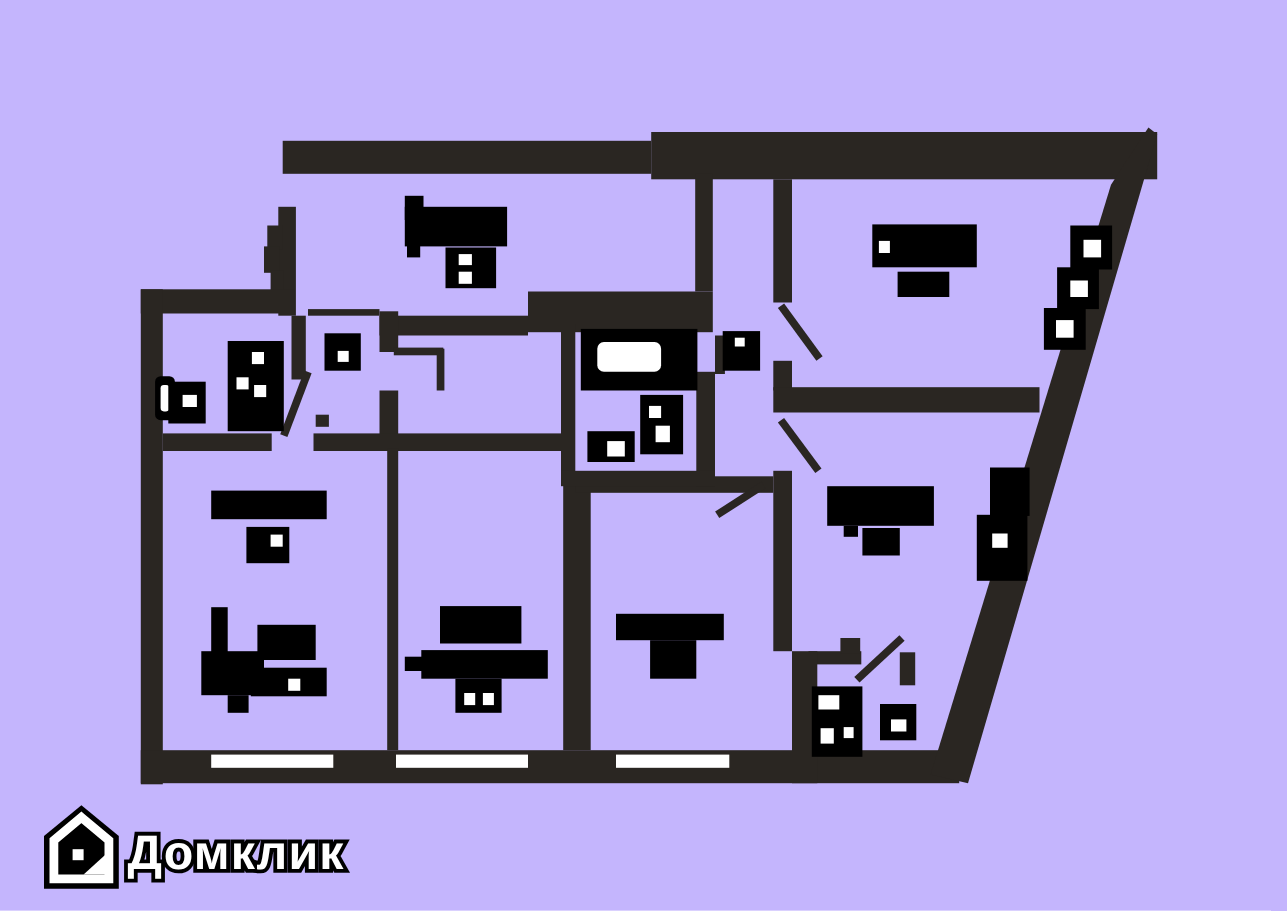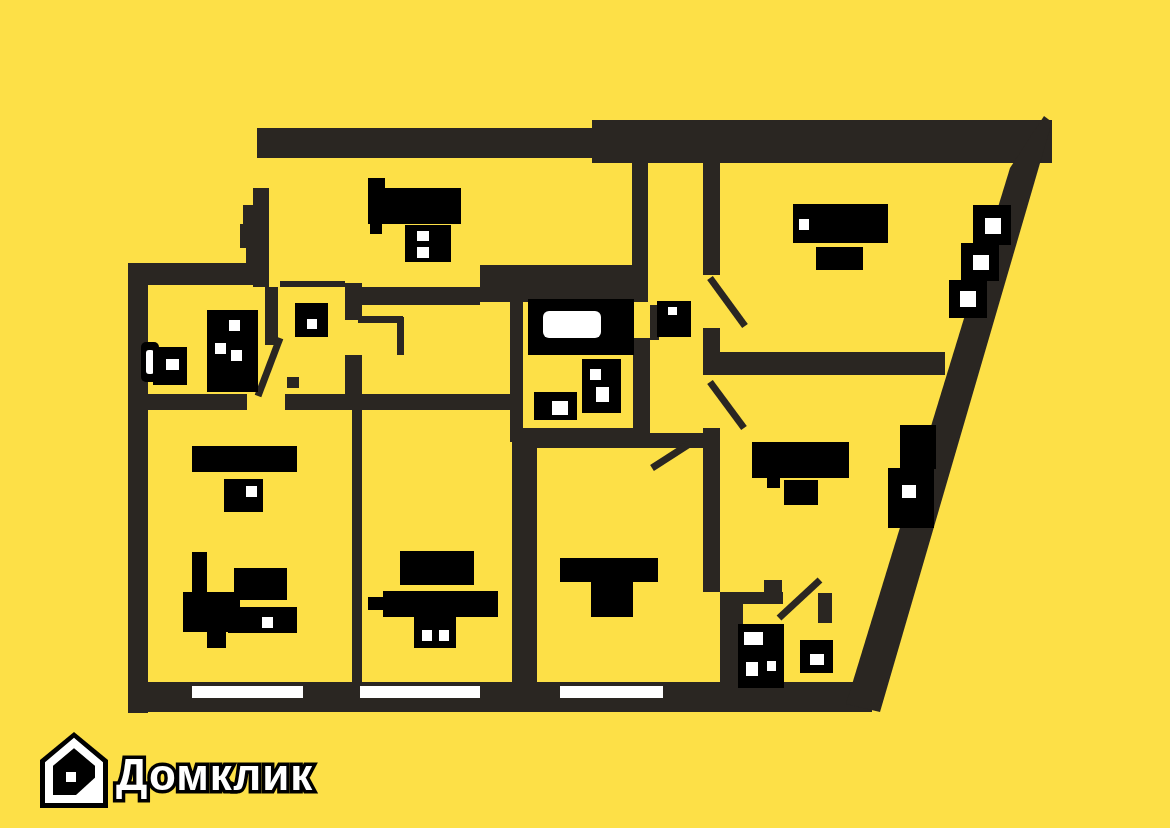--- a/index.html
+++ b/index.html
@@ -1,16 +1,16 @@
 <!DOCTYPE html>
 <html><head>
 <meta charset="utf-8">
 <style>
   html,body{margin:0;padding:0;background:#fff;}
-  .stage{position:relative;width:1170px;height:828px;background:#fde047;overflow:hidden;
+  .stage{position:relative;width:1170px;height:828px;background:#c4b5fd;overflow:hidden;
          font-family:"Liberation Sans",sans-serif;}
   .plan-svg{position:absolute;left:0;top:0;}
   .logo{position:absolute;left:40px;top:730px;}
   .logo text{font-family:"Liberation Sans",sans-serif;font-weight:bold;font-size:44px;
              fill:#ffffff;stroke:#000000;stroke-width:7px;paint-order:stroke;letter-spacing:1px;}
 </style>
 </head>
 <body>
 
 <div class="stage">

